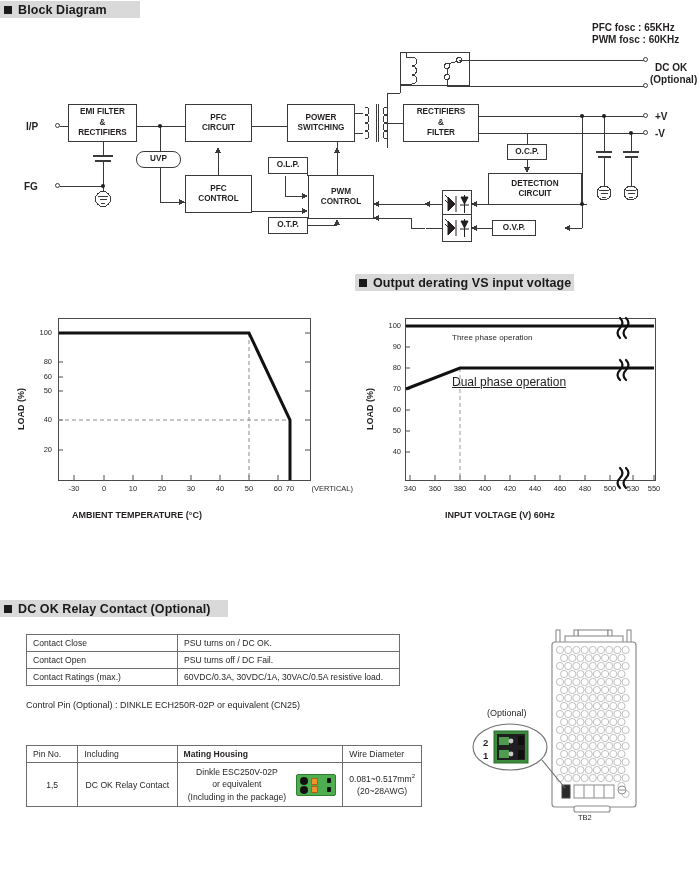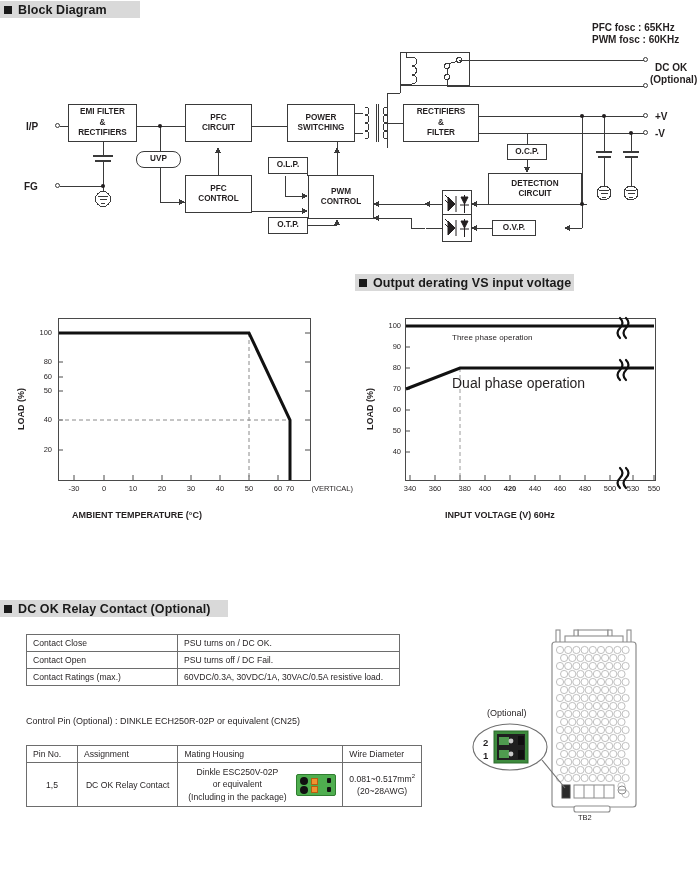--- a/index.html
+++ b/index.html
@@ -466,32 +466,32 @@
     <div class="tick-y" style="left:20px;top:21px;width:26px;">100</div>
     <div class="tick-y" style="left:20px;top:42px;width:26px;">90</div>
     <div class="tick-y" style="left:20px;top:63px;width:26px;">80</div>
     <div class="tick-y" style="left:20px;top:84px;width:26px;">70</div>
     <div class="tick-y" style="left:20px;top:105px;width:26px;">60</div>
     <div class="tick-y" style="left:20px;top:126px;width:26px;">50</div>
     <div class="tick-y" style="left:20px;top:147px;width:26px;">40</div>
 
     <div class="tick-x" style="left:44px;top:184px;width:22px;">340</div>
     <div class="tick-x" style="left:69px;top:184px;width:22px;">360</div>
-    <div class="tick-x" style="left:94px;top:184px;width:22px;text-align:right;">380</div>
+    <div class="tick-x" style="left:94px;top:184px;width:22px;">380</div>
     <div class="tick-x" style="left:119px;top:184px;width:22px;">400</div>
-    <div class="tick-x" style="left:144px;top:184px;width:22px;font-weight:bold;">420</div>
+    <div class="tick-x" style="left:144px;top:184px;width:22px;">420</div>
     <div class="tick-x" style="left:169px;top:184px;width:22px;">440</div>
     <div class="tick-x" style="left:194px;top:184px;width:22px;">460</div>
     <div class="tick-x" style="left:219px;top:184px;width:22px;">480</div>
     <div class="tick-x" style="left:244px;top:184px;width:22px;">500</div>
     <div class="tick-x" style="left:267px;top:184px;width:22px;">530</div>
     <div class="tick-x" style="left:288px;top:184px;width:22px;">550</div>
 
     <div class="lbl-n" style="left:97px;top:33px;font-size:8px;">Three phase operation</div>
-    <div class="lbl-n" style="left:97px;top:75px;font-size:14px;">Dual phase operation</div>
+    <div class="lbl-n" style="left:97px;top:75px;font-size:12px;text-decoration:underline;">Dual phase operation</div>
 
     <div class="ylab" style="left:10px;top:130px;">LOAD (%)</div>
     <div class="axis-title" style="left:90px;top:210px;">INPUT VOLTAGE (V) 60Hz</div>
   </div>
 
   <div class="sec-head" style="left:0px;top:600px;width:216px;">
     <span class="sq"></span>
     <span>DC OK Relay Contact (Optional)</span>
   </div>
 
@@ -505,28 +505,28 @@
         <td>Contact Open</td>
         <td>PSU turns off / DC Fail.</td>
       </tr>
       <tr>
         <td>Contact Ratings (max.)</td>
         <td>60VDC/0.3A, 30VDC/1A, 30VAC/0.5A resistive load.</td>
       </tr>
     </tbody>
   </table>
 
-  <div class="cap" style="left:26px;top:700px;margin-top:16px;">Control Pin (Optional) : DINKLE  ECH250R-02P or equivalent (CN25)</div>
+  <div class="cap" style="left:26px;top:700px;">Control Pin (Optional) : DINKLE  ECH250R-02P or equivalent (CN25)</div>
 
   <table class="dt" style="left:26px;top:745px;width:396px;">
     <thead>
       <tr>
         <th style="width:44px;">Pin No.</th>
-        <th style="width:98px;">Assignment</th>
-        <th style="width:168px;">Mating Housing</th>
+        <th style="width:98px;">Including</th>
+        <th style="width:168px;font-weight:bold;">Mating Housing</th>
         <th>Wire Diameter</th>
       </tr>
     </thead>
     <tbody>
       <tr>
         <td style="text-align:center;">1,5</td>
         <td style="text-align:center;">DC OK Relay Contact</td>
         <td>
           <div style="display:flex;align-items:center;gap:6px;">
             <div style="flex:1;text-align:center;line-height:1.45;">

